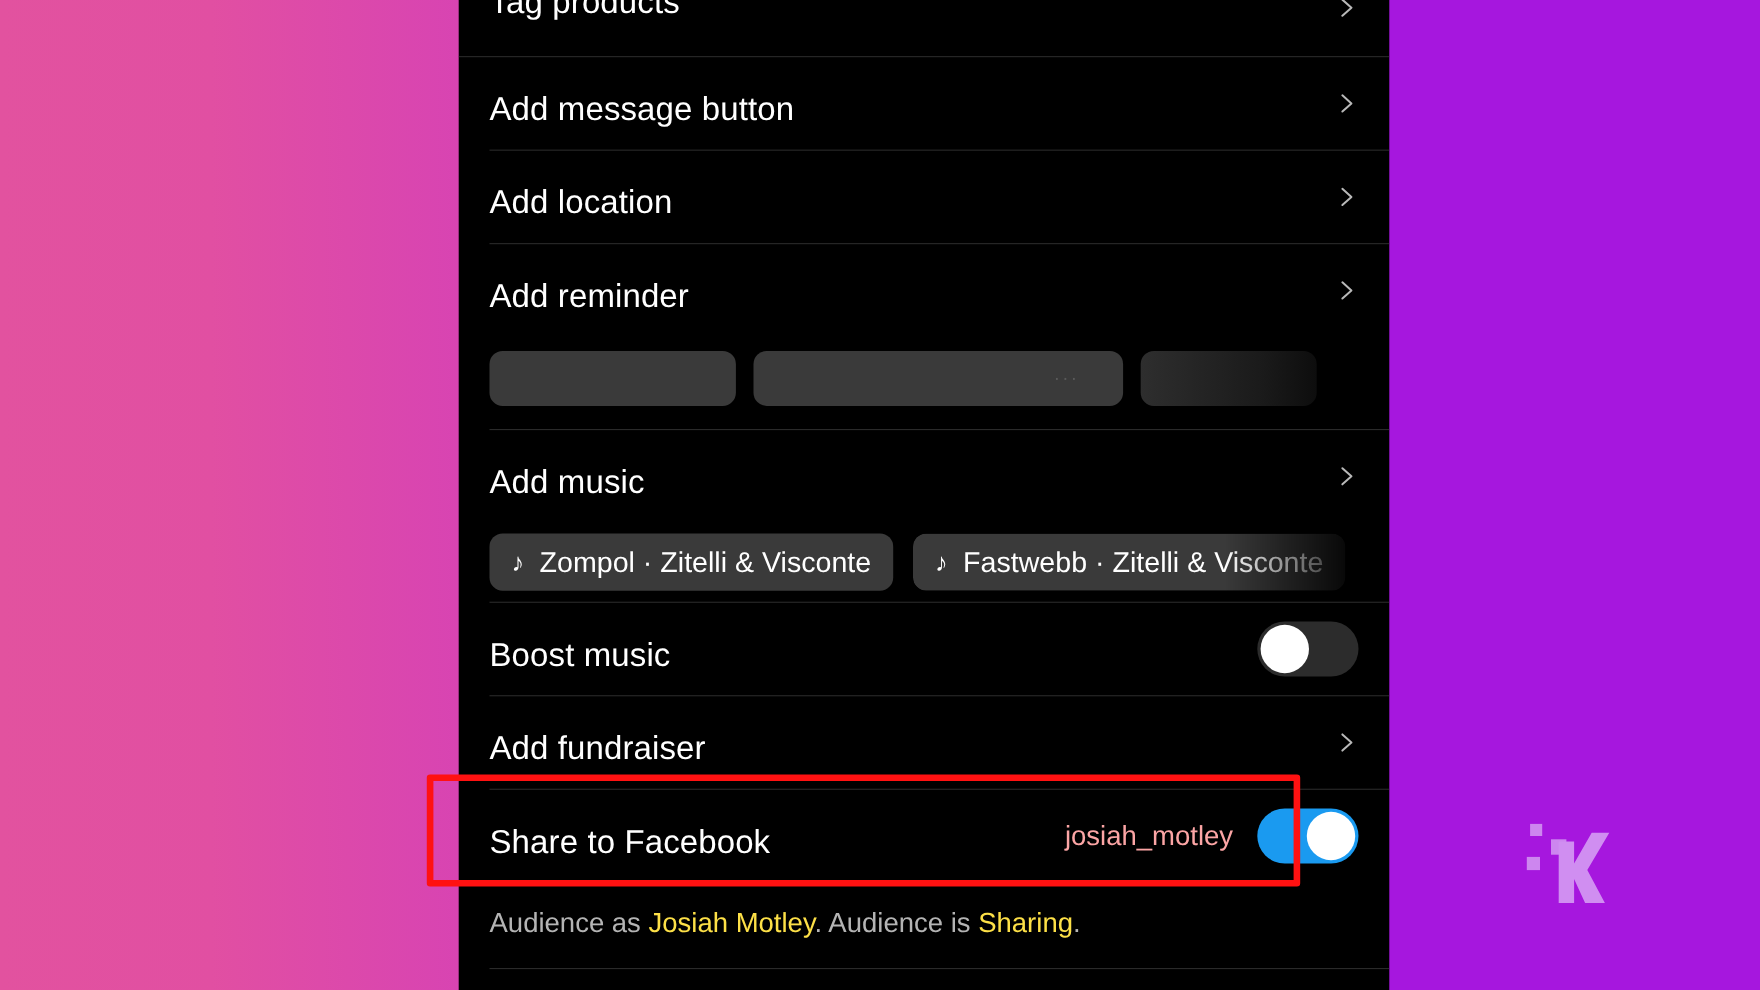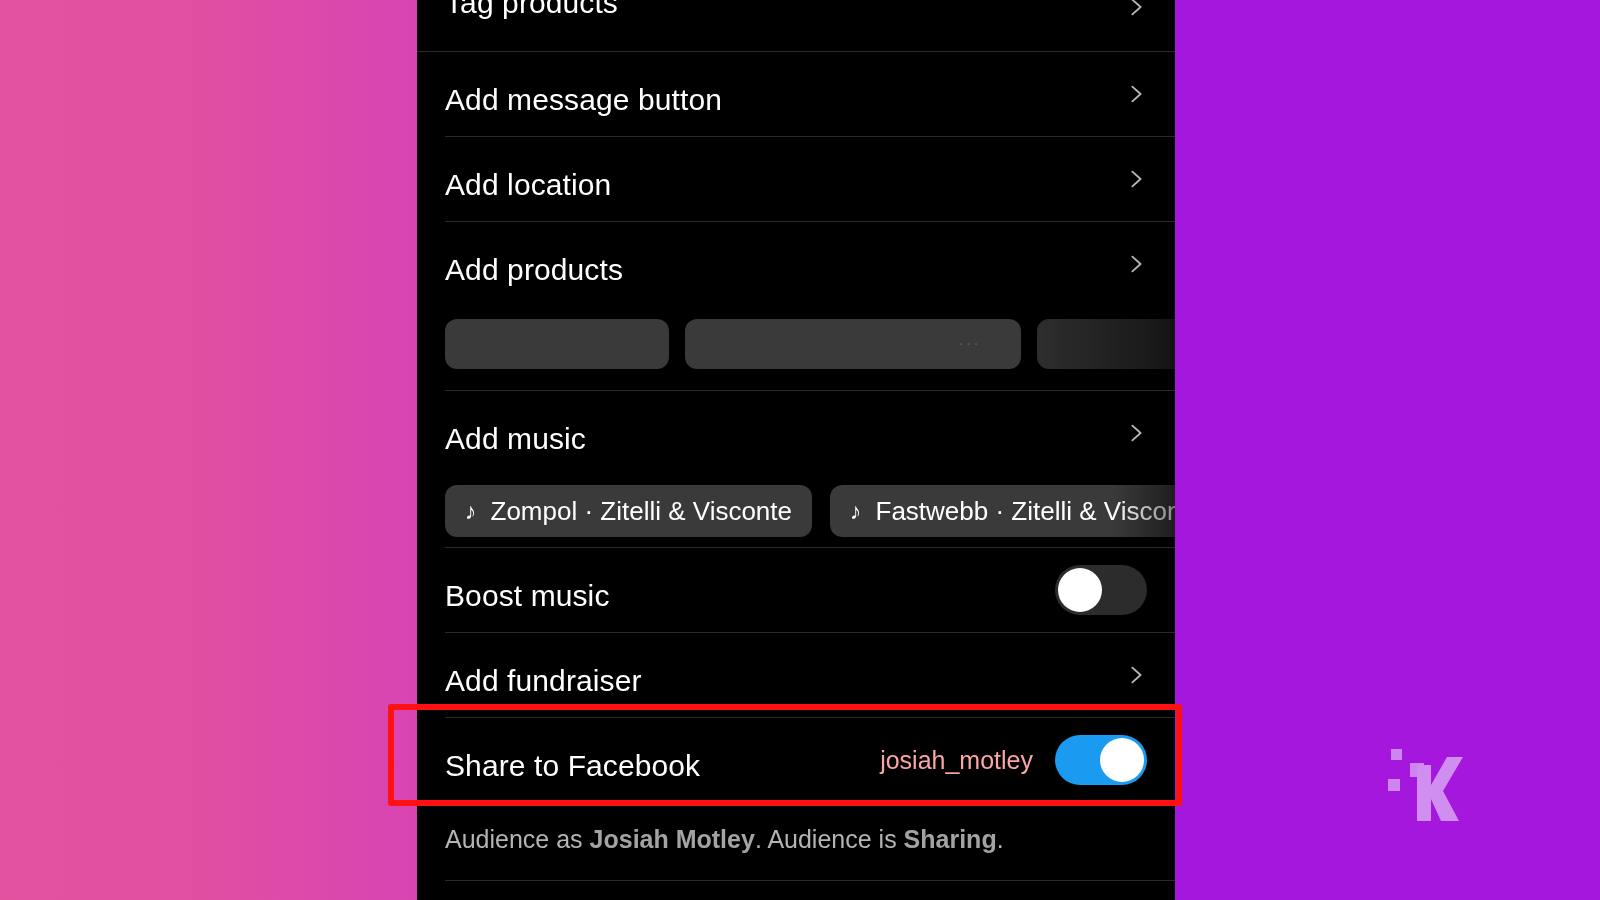--- a/index.html
+++ b/index.html
@@ -23,21 +23,21 @@
   }
   
   #bg-right {
     position:absolute; top:0; left:50%; width:50%; height:100%;
     background:linear-gradient(to right, #6e0f8d 0%, #8c14b4 2%, #a617de 10%, #a617de 100%);
   }
 
   
   #panel {
     position:absolute;
-    left:417px; top:0; width:758px; height:900px;
+    left:417px; top:0; width:846px; height:900px;
     background:#000000;
     overflow:hidden;
     z-index:2;
   }
 
   .row {
     position:relative;
     display:flex;
     align-items:center;
     padding:0 28px 0 28px;
@@ -147,21 +147,21 @@
   }
 
   
   .footnote {
     padding:22px 28px 26px 28px;
     color:#b4b4b4;
     font-size:25px;
     line-height:1.2;
     white-space:nowrap;
   }
-  .footnote b { color:#a3a3a3; font-weight:700; }
+  .footnote b { color:#fde047; font-weight:400; }
 
   
   #highlight {
     position:absolute;
     left:388px; top:704px;
     width:794px; height:102px;
     border:6px solid #ff1111;
     border-radius:3px;
     z-index:5;
     pointer-events:none;
@@ -216,21 +216,21 @@
     <span class="spacer"></span>
     <span class="chevron">
       <svg viewBox="0 0 24 24" width="22" height="22" fill="none" stroke="#b8b8b8" stroke-width="2" stroke-linecap="round" stroke-linejoin="round">
           <polyline points="8 4 17 12 8 20"></polyline>
         </svg>
     </span>
   </div>
   <div class="divider"></div>
 
   <div class="row">
-    <span class="row-label">Add products</span>
+    <span class="row-label">Add reminder</span>
     <span class="spacer"></span>
     <span class="chevron">
       <svg viewBox="0 0 24 24" width="22" height="22" fill="none" stroke="#b8b8b8" stroke-width="2" stroke-linecap="round" stroke-linejoin="round">
           <polyline points="8 4 17 12 8 20"></polyline>
         </svg>
     </span>
   </div>
 
   <div class="chip-row">
     <div class="ph-chip a"></div>

